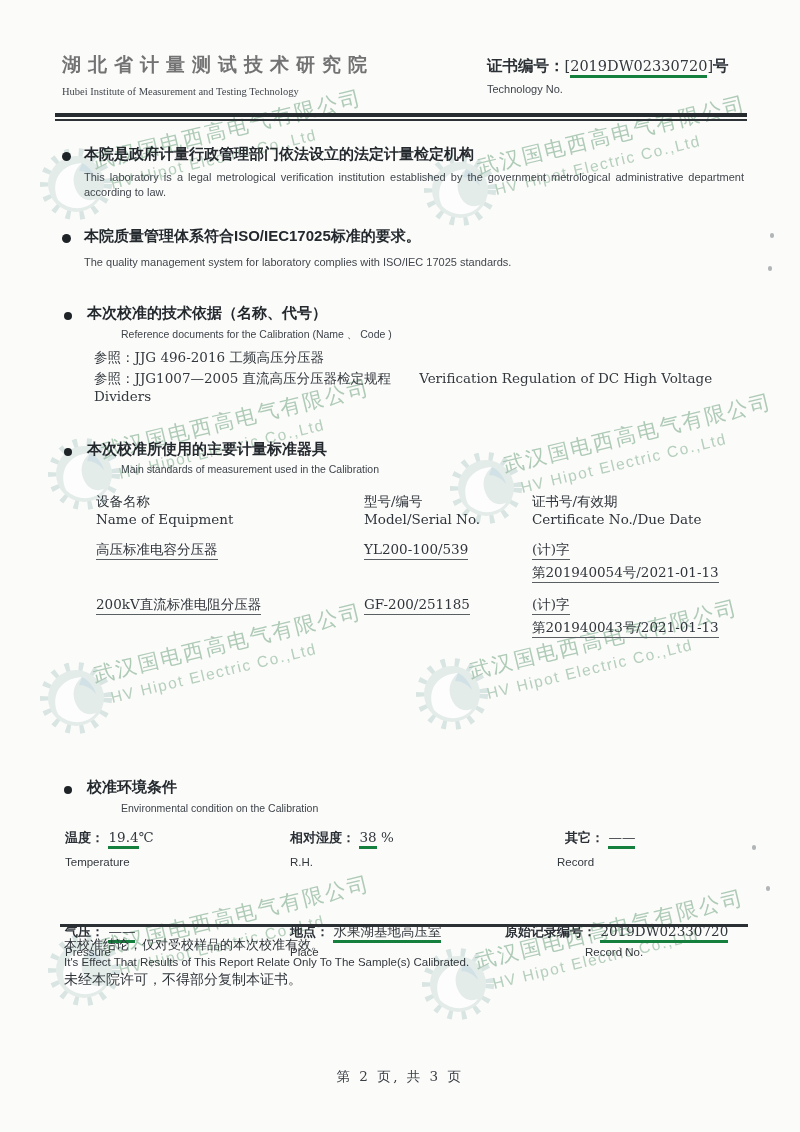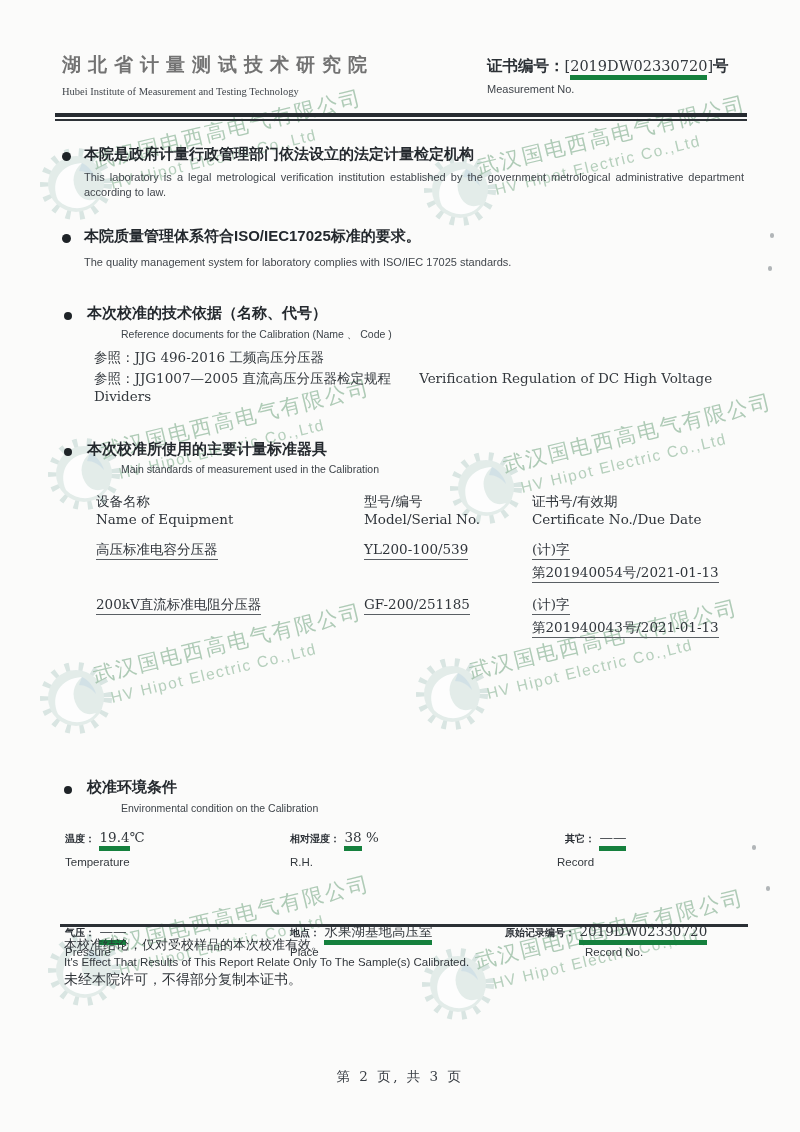--- a/index.html
+++ b/index.html
@@ -38,21 +38,21 @@
   .content{position:absolute;inset:0;z-index:1;}
 
   
   .inst{position:absolute;left:62px;top:52px;}
   .inst-cn{font-size:19px;font-weight:700;letter-spacing:7px;color:#737373;}
   .inst-en{font-family:"Liberation Serif",serif;font-size:10.5px;color:#41464c;margin-top:8px;}
   .certno{position:absolute;left:487px;top:56px;}
   .certno-line{font-size:15.5px;font-weight:700;color:#2c3136;white-space:nowrap;}
   .certno-val{font-family:"DejaVu Serif",serif;font-weight:400;font-size:14.5px;color:#33383d;}
   .certno-en{font-size:11px;font-weight:400;color:#3f444a;margin-top:6px;}
-  .u{border-bottom:5px solid #15803d;padding-bottom:1px;}
+  .u{border-bottom:3px solid #15803d;padding-bottom:1px;}
 
   .rule-double{position:absolute;left:55px;top:113px;width:692px;}
   .rule-a{height:4px;background:#272c31;}
   .rule-b{height:2px;background:#2d3237;margin-top:2px;}
 
   .bullet{position:absolute;width:9px;height:9px;border-radius:50%;background:#1e2327;}
   .sec-title{position:absolute;font-size:15px;font-weight:700;color:#24292e;white-space:nowrap;}
   .sec-en{position:absolute;font-size:10.5px;color:#3e444a;white-space:nowrap;padding-left:34px;}
   .para-en{
     position:absolute;left:84px;width:660px;
@@ -72,21 +72,21 @@
   .std-table .cell{padding:0 0 2px 0;line-height:18px;}
   .std-head{color:#2f343a;}
   .std-gap{height:10px;grid-column:1 / span 3;}
   .val{border-bottom:1px solid #5a5f64;padding-bottom:1px;display:inline-block;}
   .cert-l2{margin-top:3px;}
 
   
   .env{position:absolute;left:65px;top:828px;width:682px;
     display:grid;grid-template-columns:225px 215px 1fr;grid-auto-rows:auto;}
   .env .r1{height:28px;} .env .r2{height:22px;} .env .r3{height:24px;margin-top:44px;} .env .r4{height:20px;}
-  .env-label{font-size:10px;font-weight:700;color:#2b3036;}
+  .env-label{font-size:13px;font-weight:700;color:#2b3036;}
   .env-val{font-family:"DejaVu Serif",serif;font-size:13.5px;color:#33383d;}
   .env-en{font-size:11.5px;color:#33383d;}
   .pad-others{padding-left:60px;} .pad-others-en{padding-left:52px;} .pad-record-en{padding-left:80px;}
 
   .rule-footer{position:absolute;left:60px;top:924px;width:688px;height:2.5px;background:#2b3035;}
   .notes{position:absolute;left:64px;top:936px;}
   .note-cn1{font-size:13px;color:#2e3338;line-height:17px;}
   .note-en{font-size:11.5px;color:#33383d;line-height:15px;margin-top:2px;}
   .note-cn2{font-size:14px;color:#2e3338;line-height:16px;margin-top:1px;}
 
@@ -202,21 +202,21 @@
     <div class="speck" style="left:768px;top:266px;"></div>
     <div class="speck" style="left:752px;top:845px;"></div>
     <div class="speck" style="left:766px;top:886px;"></div>
 
     <div class="inst">
       <div class="inst-cn">湖北省计量测试技术研究院</div>
       <div class="inst-en">Hubei Institute of Measurement and Testing Technology</div>
     </div>
     <div class="certno">
       <div class="certno-line"><span>证书编号：</span><span class="certno-val">[</span><span class="certno-val u">2019DW02330720</span><span class="certno-val">]</span><span>号</span></div>
-      <div class="certno-en">Measurement No.</div>
+      <div class="certno-en">Technology No.</div>
     </div>
     <div class="rule-double">
       <div class="rule-a"></div>
       <div class="rule-b"></div>
     </div>
 
     <span class="bullet" style="left:62px;top:152px;"></span>
     <div class="sec-title" style="left:84px;top:145px;">本院是政府计量行政管理部门依法设立的法定计量检定机构</div>
     <div class="para-en" style="top:170px;">This laboratory is a legal metrological verification institution established by the government metrological administrative department according to law.</div>
 

